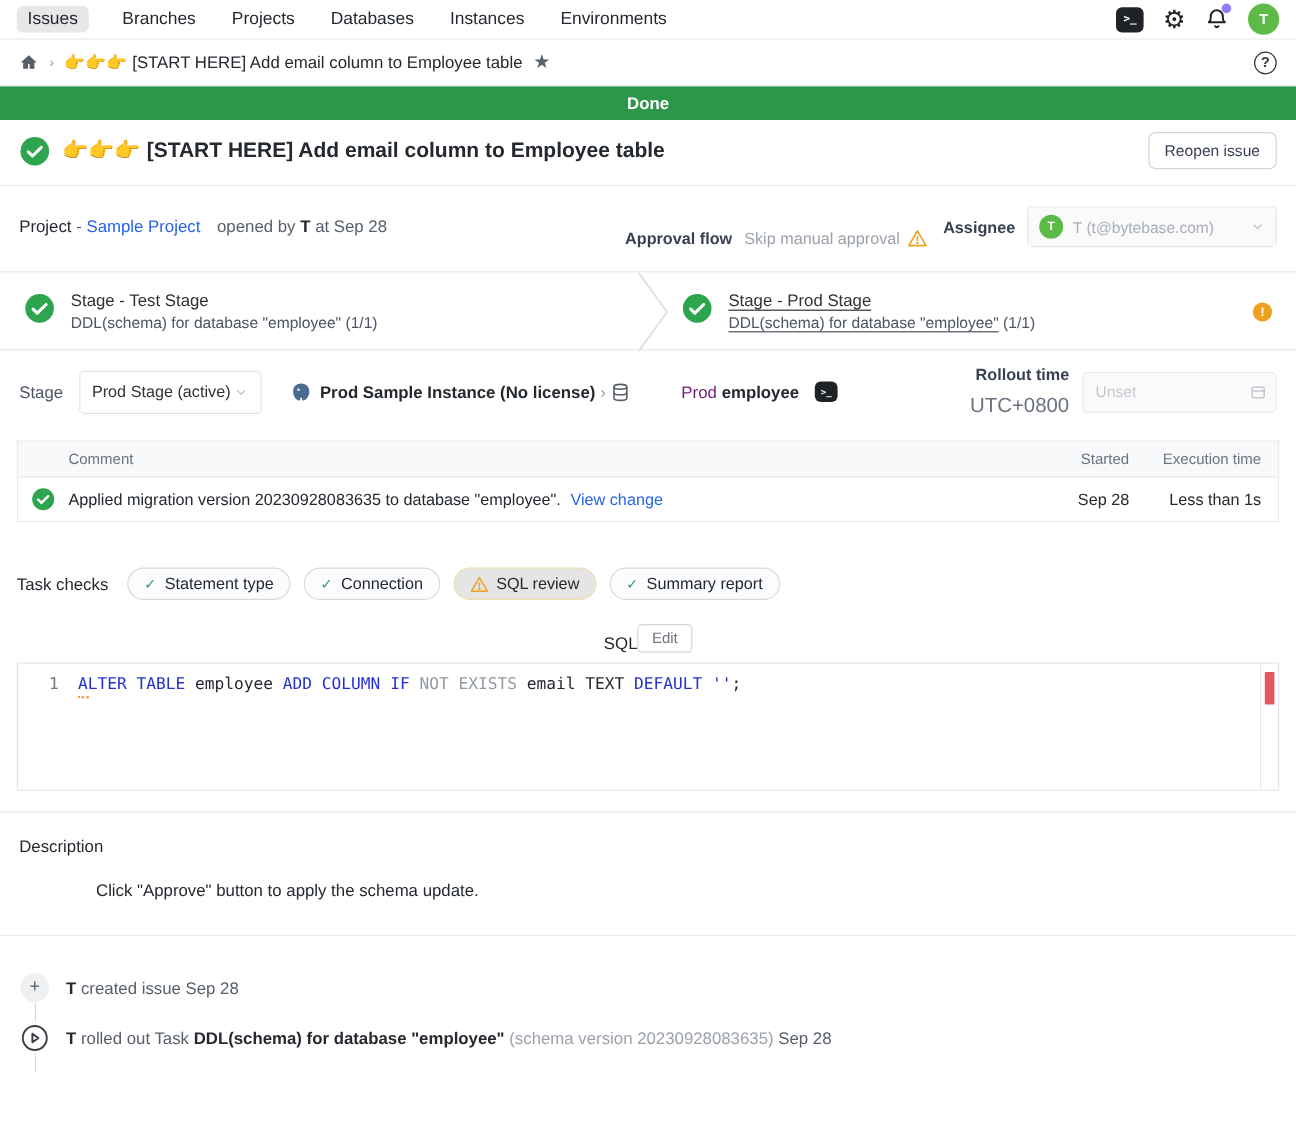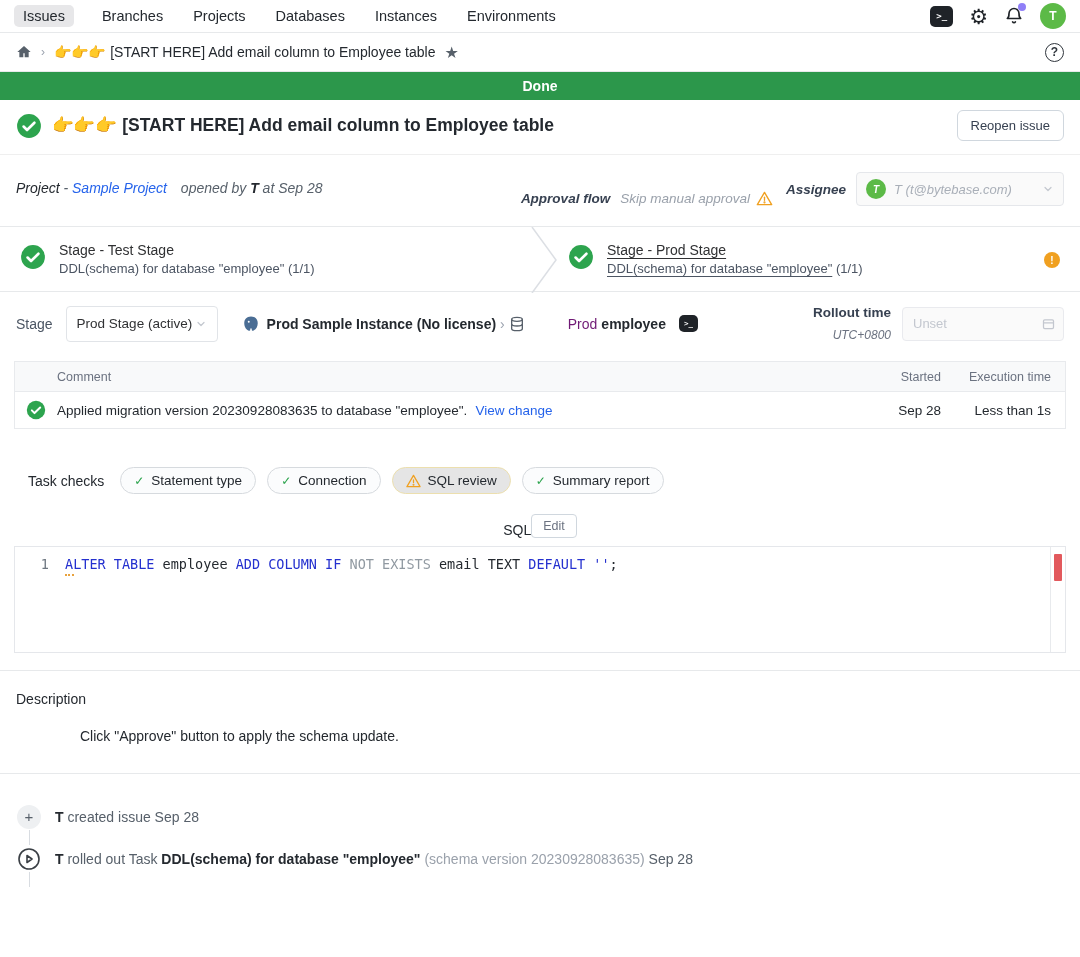--- a/index.html
+++ b/index.html
@@ -39,21 +39,21 @@
 
   
   .title-row { display:flex; align-items:center; gap:10px; padding:10px 16px 13px;
     border-bottom:1px solid #efefef; }
   .title-text { font-size:17.5px; font-weight:bold; }
   .btn { background:#fff; border:1px solid #d0d7de; border-radius:6px; cursor:pointer;
     font-family:inherit; }
   .reopen-btn { margin-left:auto; font-size:13px; color:#374151; padding:7px 13px; }
 
   
-  .meta { display:flex; justify-content:space-between; padding:17px 16px 20px;font-style:italic; }
+  .meta { display:flex; justify-content:space-between; padding:17px 16px 20px; }
   .project-line { font-size:14px; padding-top:8px; }
   .project-label { font-weight:500; }
   .dash { color:#57606a; }
   .link { color:#2563eb; text-decoration:none; cursor:pointer; }
   .opened { color:#57606a; margin-left:10px; }
   .opened b { color:#24292f; }
   .meta-right { display:flex; flex-direction:row; gap:13px; align-items:flex-end; }
   .meta-row { display:flex; align-items:center; gap:10px; }
   .meta-label { font-size:13.5px; font-weight:bold; color:#374151; }
   .approval-value { font-size:13.5px; color:#9aa1ab; display:flex; align-items:center; gap:6px; }
@@ -86,40 +86,40 @@
     font-size:13.5px; color:#303133; cursor:pointer; }
   .instance-group { display:flex; align-items:center; gap:7px; margin-left:24px; }
   .instance-name { font-weight:700; }
   .gt { color:#9ca3af; margin:0 4px; }
   .db-env { color:#701a75;margin-left:36px; }
   .db-name { font-weight:bold; margin-left:4px; }
   .term-icon.mini { width:19px; height:17px; font-size:7.5px; margin-left:6px; }
   .rollout { margin-left:auto; display:flex; align-items:center; gap:11px; }
   .rollout-labels { text-align:right; }
   .rollout-label { font-size:13.5px; font-weight:bold; color:#374151; }
-  .rollout-tz { font-size:12px; color:#6b7280; margin-top:8px;font-style:italic; }
+  .rollout-tz { font-size:17px; color:#6b7280; margin-top:8px; }
   .rollout-input-wrap { position:relative; }
   .rollout-input { width:162px; height:34px; background:#fafafa; border:1px solid #e9eaee;
     border-radius:4px; padding:0 28px 0 10px; font-size:13px; color:#374151; font-family:inherit; }
   .rollout-input::placeholder { color:#c3c7cf; }
   .cal-icon { position:absolute; right:8px; top:9px; }
 
   
   .task-table { margin:9px 14px 0; border:1px solid #e8eaed; font-size:13.5px; }
   .tt-head { display:flex; background:#f8f9fa; border-bottom:1px solid #e8eaed;
     height:30px; align-items:center; font-size:12.5px; color:#6b7280; }
   .tt-row { display:flex; align-items:center; height:36px; }
   .col-check { width:42px; display:flex; justify-content:center; flex:none; }
   .col-comment { flex:1; display:flex; align-items:center; gap:8px; }
   .tt-head .col-comment { padding-left:0; }
   .col-started { width:72px; text-align:right; flex:none; }
   .col-exec { width:124px; text-align:right; padding-right:14px; flex:none; }
 
   
-  .checks-row { display:flex; align-items:center; gap:11px; padding:0 28px; margin-top:38px; font-size:14px; }
+  .checks-row { display:flex; align-items:center; gap:11px; padding:0 14px; margin-top:38px; font-size:14px; }
   .checks-label { color:#24292f; margin-right:5px; }
   .pill { display:flex; align-items:center; gap:7px; border:1px solid #d6dade; background:#fbfcfd;
     border-radius:999px; padding:5px 13px; font-size:13.5px; color:#24292f; cursor:pointer; }
   .pill .tick { color:#2da44e; font-size:12px; }
   .pill.warn { background:#e5e5e5; border-color:#ecdfae; }
 
   
   .sql-head { display:flex; align-items:flex-end; justify-content:center;
     padding:20px 16px 8px; }
   .section-label { font-size:14px; color:#24292f; }

